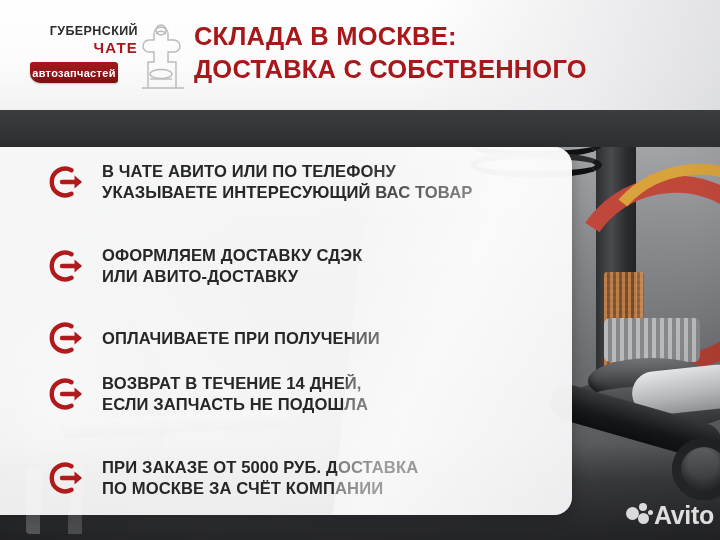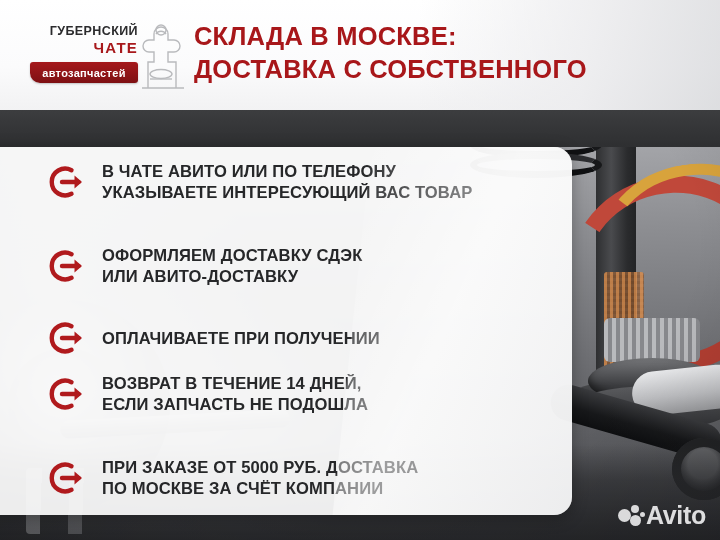--- a/index.html
+++ b/index.html
@@ -164,21 +164,21 @@
   .logo-text{ position:absolute; left:0; top:0; width:116px; text-align:right; }
   .logo-l1{
     font-size:12.5px; font-weight:700; letter-spacing:.4px; color:#2b2b2d;
     line-height:15px; white-space:nowrap;
   }
   .logo-l2{
     font-size:15px; font-weight:700; letter-spacing:1.2px; color:#a8191c;
     line-height:18px; white-space:nowrap;
   }
   .logo-banner{
-    position:absolute; left:8px; top:38px; width:108px; height:21px;
+    position:absolute; left:8px; top:38px; width:88px; height:21px;
     background:linear-gradient(180deg,#a5191c,#7e1013);
     border-radius:3px 3px 3px 10px;
     display:flex; align-items:center; justify-content:center;
     box-shadow:0 1px 2px rgba(0,0,0,.22);
   }
   .logo-banner span{
     font-size:11px; font-weight:700; color:#fff; letter-spacing:.3px; white-space:nowrap;
   }
   .logo-mark{ position:absolute; left:112px; top:-2px; width:56px; height:70px; }
 
@@ -219,22 +219,22 @@
   .ico svg{ display:block; }
   .lines{ display:flex; flex-direction:column; justify-content:center; }
   .ln{
     font-size:16.6px; font-weight:700; color:#262729;
     letter-spacing:.1px; line-height:21px; white-space:nowrap;
     text-transform:uppercase;
   }
 
   
   .avito{
-    position:absolute; right:14px; bottom:12px;
-    display:flex; align-items:center; gap:2px;
+    position:absolute; right:6px; bottom:12px;
+    display:flex; gap:2px;
     opacity:.92;
   }
   .avito-dots{ position:relative; width:26px; height:22px; }
   .avito-dots i{ position:absolute; border-radius:50%; background:#e9e9ea; display:block; }
   .d1{ left:0; top:4px; width:13px; height:13px; }
   .d2{ left:13px; top:0; width:8px; height:8px; }
   .d3{ left:12px; top:10px; width:11px; height:11px; }
   .d4{ left:22px; top:7px; width:5px; height:5px; }
   .avito-word{
     font-size:25px; font-weight:700; color:#eeeeef; letter-spacing:-.3px;

